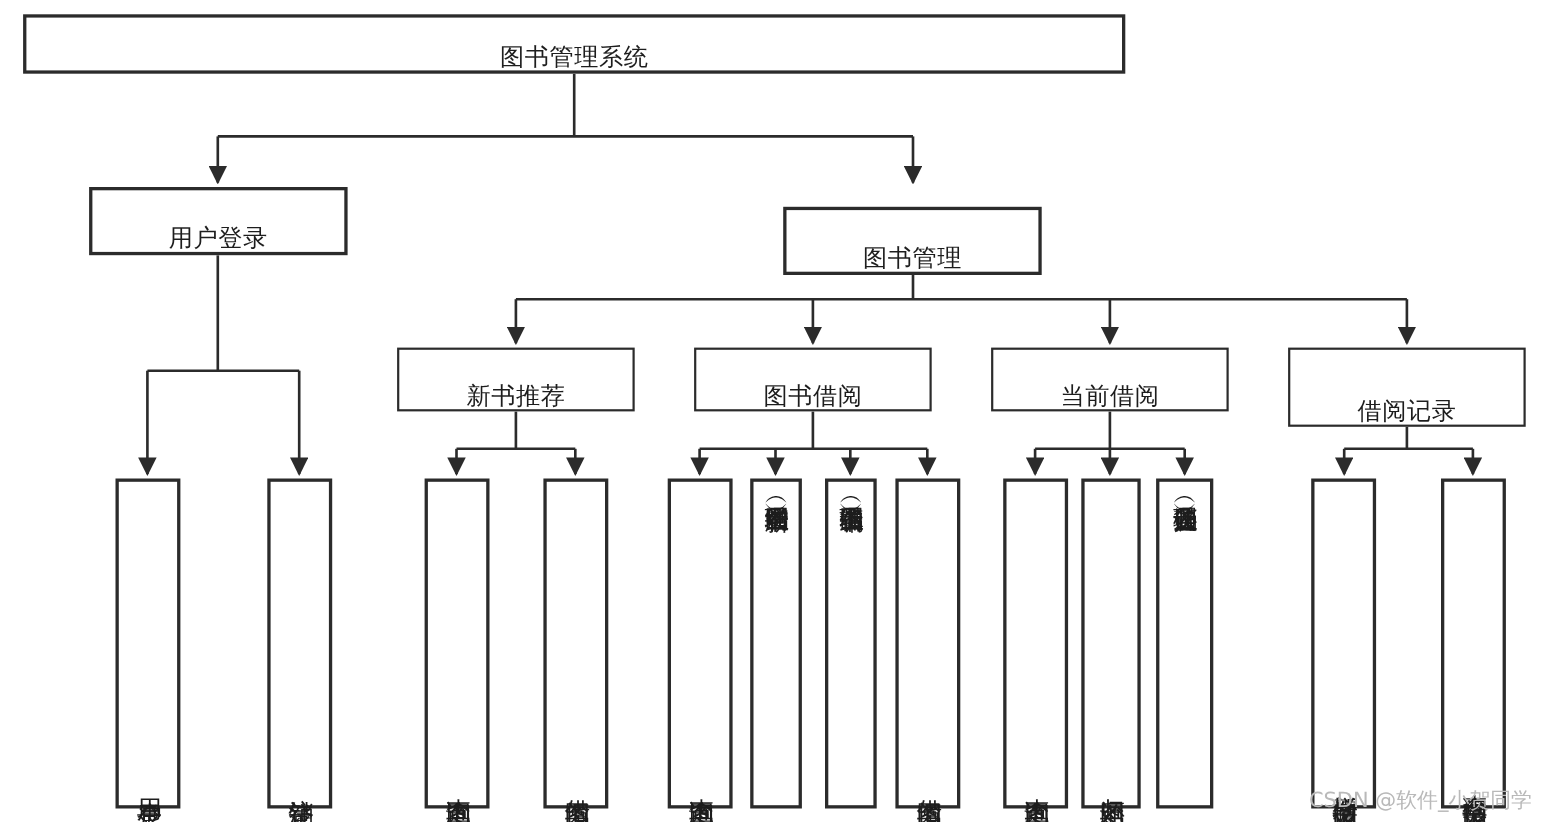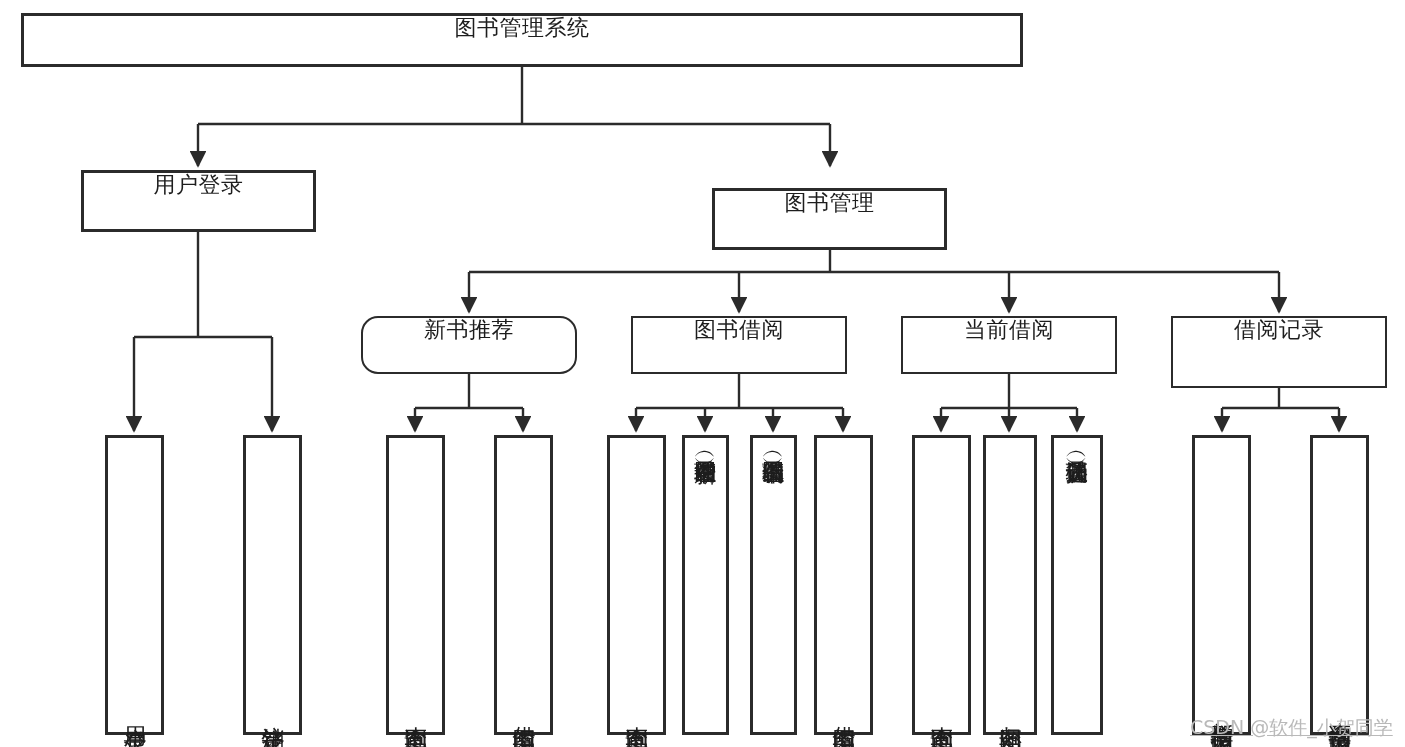--- a/index.html
+++ b/index.html
@@ -25,21 +25,21 @@
     top: 0;
     width: 1405px;
     height: 747px;
   }
   .node {
     position: absolute;
     box-sizing: border-box;
     background: #ffffff;
     border: 2px solid #2b2b2b;
     display: flex;
-    align-items: flex-start;
+    align-items: flex-end;
     justify-content: center;
     z-index: 3;
   }
   .node.thin { border-width: 2px; }
   .node.thick { border-width: 3px; }
   .node-label {
     color: #1d1d1d;
     font-size: 22px;
     line-height: 1.05;
     white-space: nowrap;
@@ -71,21 +71,20 @@
   }
   #watermark {
     position: absolute;
     left: 1190px;
     top: 715px;
     font-size: 19px;
     color: #b9b9b9;
     white-space: nowrap;
     z-index: 6;
     font-family: "DejaVu Sans", "Liberation Sans", sans-serif;
-    text-decoration: underline;
   }
 </style>
 </head>
 <body>
 
 <div id="stage">
 
   <svg id="wires" viewBox="0 0 1405 747" xmlns="http://www.w3.org/2000/svg">
     <defs>
       <marker id="arrow" viewBox="0 0 10 10" refX="9" refY="5" markerWidth="7" markerHeight="7" orient="auto-start-reverse">
@@ -142,21 +141,21 @@
   </div>
 
   <div class="node thick" style="left:81px; top:170px; width:235px; height:62px;">
     <span class="node-label">用户登录</span>
   </div>
 
   <div class="node thick" style="left:712px; top:188px; width:235px; height:62px;">
     <span class="node-label">图书管理</span>
   </div>
 
-  <div class="node thin" style="left:361px; top:316px; width:216px; height:58px;border-radius:17px;">
+  <div class="node thin" style="left:361px; top:316px; width:216px; height:58px;">
     <span class="node-label">新书推荐</span>
   </div>
 
   <div class="node thin" style="left:901px; top:316px; width:216px; height:58px;">
     <span class="node-label">当前借阅</span>
   </div>
 
   <div class="node thin" style="left:631px; top:316px; width:216px; height:58px;">
     <span class="node-label">图书借阅</span>
   </div>

